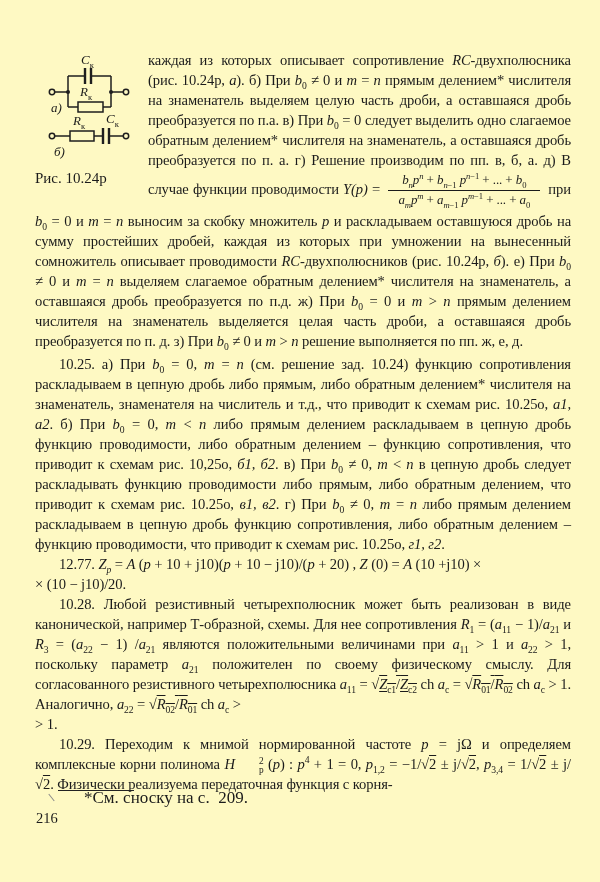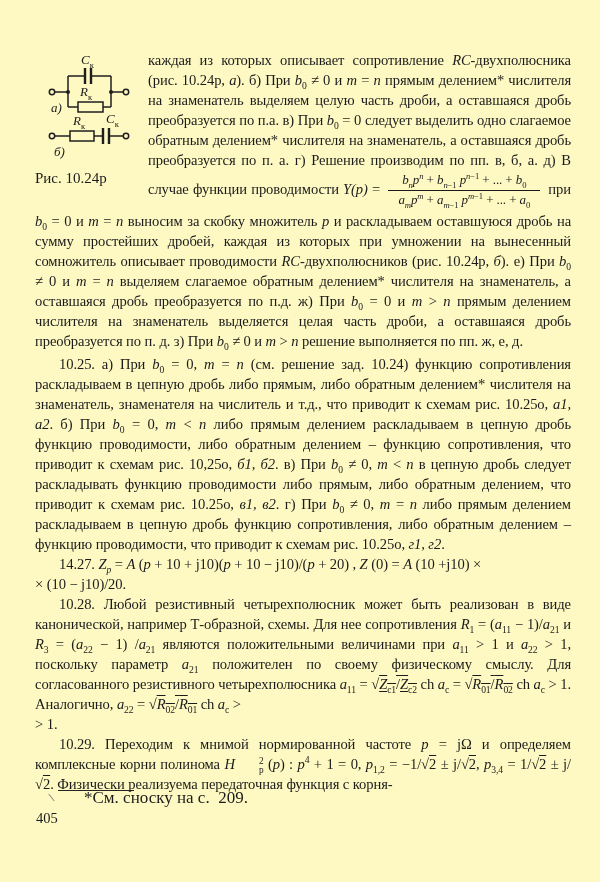--- a/index.html
+++ b/index.html
@@ -77,22 +77,22 @@
       <span class="flabel" style="left:71px;top:57px;"><i>C</i><sub>к</sub></span>
       <span class="flabel" style="left:19px;top:90px;"><i>б)</i></span>
       <div class="figcaption">Рис. 10.24р</div>
     </div>
 
     <p class="para">
       <span>каждая из которых описывает сопротивление <i>RC</i>-двухполюсника (рис. 10.24р, <i>а</i>). б) При <i>b</i><sub>0</sub> ≠ 0 и <i>m</i> = <i>n</i> прямым делением* числителя на знаменатель выделяем целую часть дроби, а оставшаяся дробь преобразуется по п.а. в) При <i>b</i><sub>0</sub> = 0 следует выделить одно слагаемое обратным делением* числителя на знаменатель, а оставшаяся дробь преобразуется по п. а. г) Решение производим по пп. в, б, а. д) В случае функции проводимости <i>Y(p)</i> = </span><span class="frac"><span class="num"><i>b<sub>n</sub></i><i>p</i><sup><i>n</i></sup> + <i>b</i><sub><i>n</i>−1</sub> <i>p</i><sup><i>n</i>−1</sup> + ... + <i>b</i><sub>0</sub></span><span class="den"><i>a<sub>m</sub></i><i>p</i><sup><i>m</i></sup> + <i>a</i><sub><i>m</i>−1</sub> <i>p</i><sup><i>m</i>−1</sup> + ... + <i>a</i><sub>0</sub></span></span><span> при <i>b</i><sub>0</sub> = 0 и <i>m</i> = <i>n</i> выносим за скобку множитель <i>p</i> и раскладываем оставшуюся дробь на сумму простейших дробей, каждая из которых при умножении на вынесенный сомножитель описывает проводимости <i>RC</i>-двухполюсников (рис. 10.24р, <i>б</i>). е) При <i>b</i><sub>0</sub> ≠ 0 и <i>m</i> = <i>n</i> выделяем слагаемое обратным делением* числителя на знаменатель, а оставшаяся дробь преобразуется по п.д. ж) При <i>b</i><sub>0</sub> = 0 и <i>m</i> &gt; <i>n</i> прямым делением числителя на знаменатель выделяется целая часть дроби, а оставшаяся дробь преобразуется по п. д. з) При <i>b</i><sub>0</sub> ≠ 0 и <i>m</i> &gt; <i>n</i> решение выполняется по пп. ж, е, д.</span>
     </p>
 
     <p class="para indent sp"><b>10.25.</b> а) При <i>b</i><sub>0</sub> = 0, <i>m</i> = <i>n</i> (см. решение зад. 10.24) функцию сопротивления раскладываем в цепную дробь либо прямым, либо обратным делением* числителя на знаменатель, знаменателя на числитель и т.д., что приводит к схемам рис. 10.25о, <i>а1, а2</i>. б) При <i>b</i><sub>0</sub> = 0, <i>m</i> &lt; <i>n</i> либо прямым делением раскладываем в цепную дробь функцию проводимости, либо обратным делением – функцию сопротивления, что приводит к схемам рис. 10,25о, <i>б1, б2</i>. в) При <i>b</i><sub>0</sub> ≠ 0, <i>m</i> &lt; <i>n</i> в цепную дробь следует раскладывать функцию проводимости либо прямым, либо обратным делением, что приводит к схемам рис. 10.25о, <i>в1, в2</i>. г) При <i>b</i><sub>0</sub> ≠ 0, <i>m</i> = <i>n</i> либо прямым делением раскладываем в цепную дробь функцию сопротивления, либо обратным делением – функцию проводимости, что приводит к схемам рис. 10.25о, <i>г1, г2</i>.</p>
-    <p class="para indent"><b>14.27.</b> <i>Z<sub>p</sub></i> = <i>A</i> (<i>p</i> + 10 + j10)(<i>p</i> + 10 − j10)/(<i>p</i> + 20) , <i>Z</i> (0) = <i>A</i> (10 +j10) ×<br>× (10 − j10)/20.</p>
+    <p class="para indent"><b>12.77.</b> <i>Z<sub>p</sub></i> = <i>A</i> (<i>p</i> + 10 + j10)(<i>p</i> + 10 − j10)/(<i>p</i> + 20) , <i>Z</i> (0) = <i>A</i> (10 +j10) ×<br>× (10 − j10)/20.</p>
     <p class="para indent"><b>10.28.</b> Любой резистивный четырехполюсник может быть реализован в виде канонической, например Т-образной, схемы. Для нее сопротивления <i>R</i><sub>1</sub> = (<i>a</i><sub>11</sub> − 1)/<i>a</i><sub>21</sub> и <i>R</i><sub>3</sub> = (<i>a</i><sub>22</sub> − 1) /<i>a</i><sub>21</sub> являются положительными величинами при <i>a</i><sub>11</sub> &gt; 1 и <i>a</i><sub>22</sub> &gt; 1, поскольку параметр <i>a</i><sub>21</sub> положителен по своему физическому смыслу. Для согласованного резистивного четырехполюсника <i>a</i><sub>11</sub> = √<span class="ov"><u><i>Z</i></u><sub>c1</sub>/<u><i>Z</i></u><sub>c2</sub></span> ch <i>a</i><sub>c</sub> = √<span class="ov"><i>R</i><sub>01</sub>/<i>R</i><sub>02</sub></span> ch <i>a</i><sub>c</sub> &gt; 1. Аналогично, <i>a</i><sub>22</sub> = √<span class="ov"><i>R</i><sub>02</sub>/<i>R</i><sub>01</sub></span> ch <i>a</i><sub>c</sub> &gt;<br>&gt; 1.</p>
     <p class="para indent"><b>10.29.</b> Переходим к мнимой нормированной частоте <i>p</i> = jΩ и определяем комплексные корни полинома <i>H</i><span class="ss"><span>2</span><span>р</span></span> (<i>p</i>) : <i>p</i><sup>4</sup> + 1 = 0, <i>p</i><sub>1,2</sub> = −1/√<span class="ov">2</span> ± j/√<span class="ov">2</span>, <i>p</i><sub>3,4</sub> = 1/√<span class="ov">2</span> ± j/√<span class="ov">2</span>. Физически реализуема передаточная функция с корня-</p>
   </div>
 
   <div class="footrule"></div>
   <div class="penmark"></div>
   <div class="footnote"><b>*</b>См. сноску на с.&nbsp; 209.</div>
-  <div class="pageno">405</div>
+  <div class="pageno">216</div>
 </div>
 
 </body></html>

